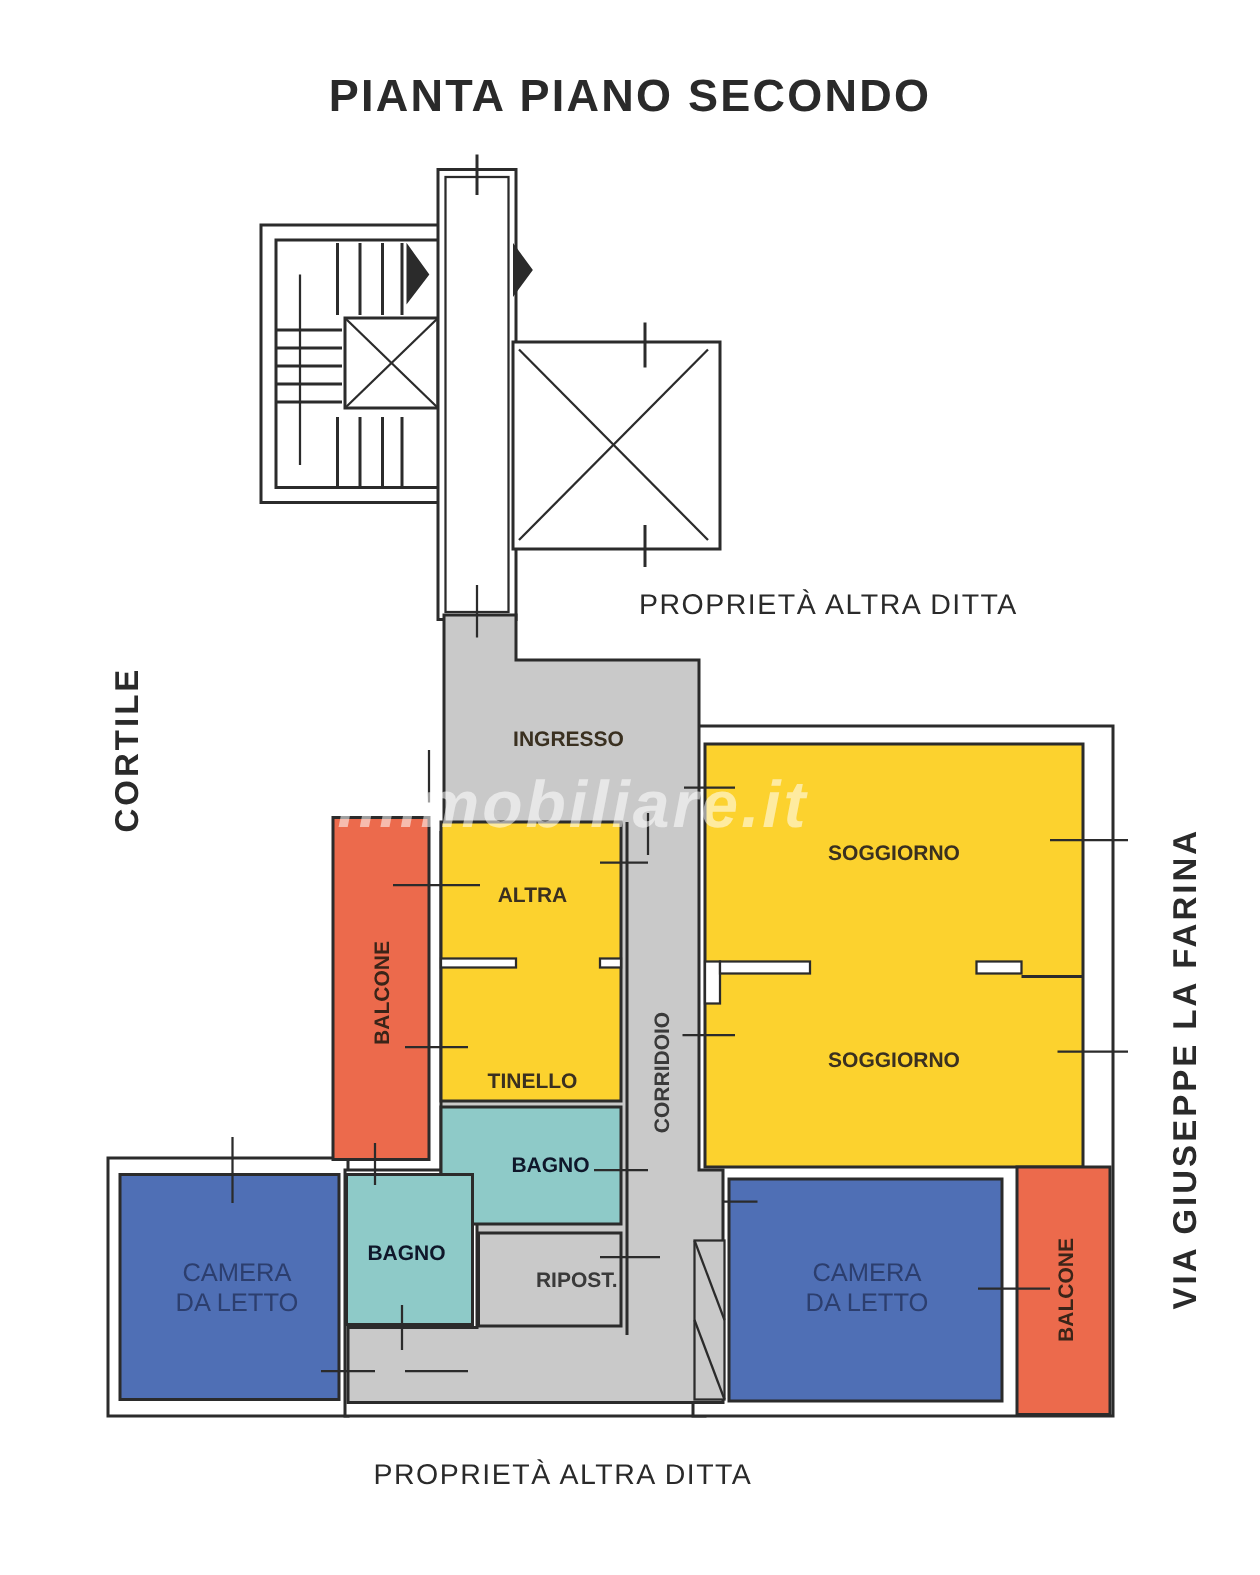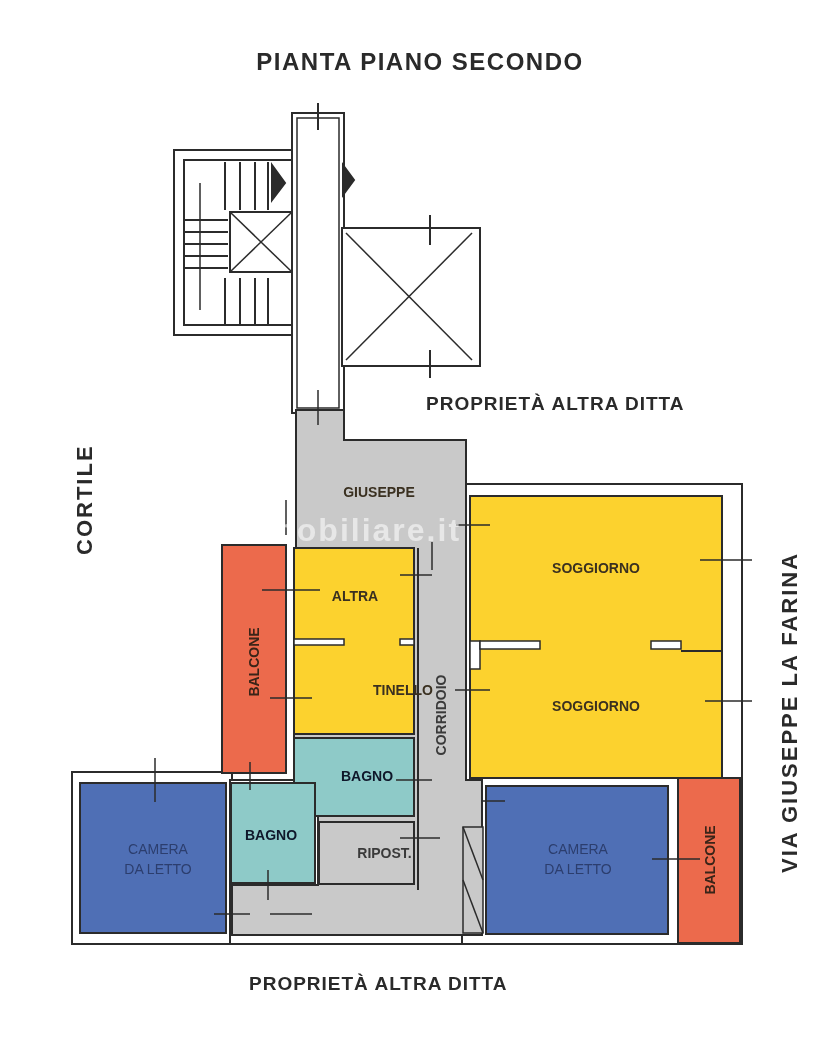--- a/index.html
+++ b/index.html
@@ -1,26 +1,26 @@
 <!DOCTYPE html>
 <html><head>
 <meta charset="utf-8">
 <style>
   html,body{margin:0;padding:0;background:#ffffff;}
   body{width:840px;height:1050px;position:relative;overflow:hidden;font-family:"Liberation Sans",sans-serif;}
-  .title{position:absolute;left:0;width:840px;top:48px;text-align:center;font-size:24px;font-weight:bold;letter-spacing:1.5px;color:#2a2a2a;}
-  .label{position:absolute;font-weight:bold;color:#2a2a2a;letter-spacing:1px;white-space:nowrap;}
+  .title{position:absolute;left:0;width:840px;top:48px;text-align:center;font-size:30px;font-weight:bold;letter-spacing:1.5px;color:#2a2a2a;}
+  .label{position:absolute;font-weight:normal;color:#2a2a2a;letter-spacing:1px;white-space:nowrap;}
   .vlabel{position:absolute;font-weight:bold;color:#2a2a2a;letter-spacing:2px;white-space:nowrap;transform-origin:center center;}
   svg{position:absolute;left:0;top:0;}
   .room-label{position:absolute;font-weight:bold;font-size:14px;color:#3a3020;white-space:nowrap;text-align:center;transform:translate(-50%,-50%);}
-  .room-label.blue{color:#2c3e6e;font-weight:normal;font-size:14px;line-height:20px;}
+  .room-label.blue{color:#2c3e6e;font-weight:normal;font-size:17px;line-height:20px;}
   .room-label.teal{color:#0f172a;}
   .room-label.grey{color:#3a3a3a;}
   .room-label.vert{transform:translate(-50%,-50%) rotate(-90deg);color:#3a2418;}
-  .watermark{position:absolute;left:225px;top:512px;font-size:32px;font-weight:bold;color:rgba(255,255,255,0.55);letter-spacing:2px;}
+  .watermark{position:absolute;left:225px;top:512px;font-size:44px;font-weight:bold;color:rgba(255,255,255,0.55);letter-spacing:2px;font-style:italic;}
 </style>
 </head>
 <body>
 
 <div class="title">PIANTA PIANO SECONDO</div>
 
 <svg width="840" height="1050" xmlns="http://www.w3.org/2000/svg">
 
   <g stroke="#2b2b2b" fill="none" stroke-width="2">
     <rect x="174" y="150" width="120" height="185" fill="#fff"></rect>
@@ -124,23 +124,23 @@
     <line x1="250" y1="762" x2="250" y2="790"></line>
     <line x1="268" y1="870" x2="268" y2="900"></line>
     <line x1="214" y1="914" x2="250" y2="914"></line>
     <line x1="270" y1="914" x2="312" y2="914"></line>
     <line x1="286" y1="500" x2="286" y2="535"></line>
   </g>
 </svg>
 
 <div class="watermark">immobiliare.it</div>
 
-<div class="room-label" style="left:379px;top:492px;">GIUSEPPE</div>
+<div class="room-label" style="left:379px;top:492px;">INGRESSO</div>
 <div class="room-label" style="left:355px;top:596px;">ALTRA</div>
-<div class="room-label" style="left:355px;top:690px;margin-left:48px;">TINELLO</div>
+<div class="room-label" style="left:355px;top:720px;">TINELLO</div>
 <div class="room-label vert" style="left:254px;top:662px;">BALCONE</div>
 <div class="room-label teal" style="left:367px;top:776px;">BAGNO</div>
 <div class="room-label vert" style="left:441px;top:715px;color:#3a3a3a;">CORRIDOIO</div>
 <div class="room-label" style="left:596px;top:568px;">SOGGIORNO</div>
 <div class="room-label" style="left:596px;top:706px;">SOGGIORNO</div>
 <div class="room-label blue" style="left:158px;top:859px;">
   <div>CAMERA</div>
   <div>DA LETTO</div>
 </div>
 <div class="room-label teal" style="left:271px;top:835px;">BAGNO</div>

